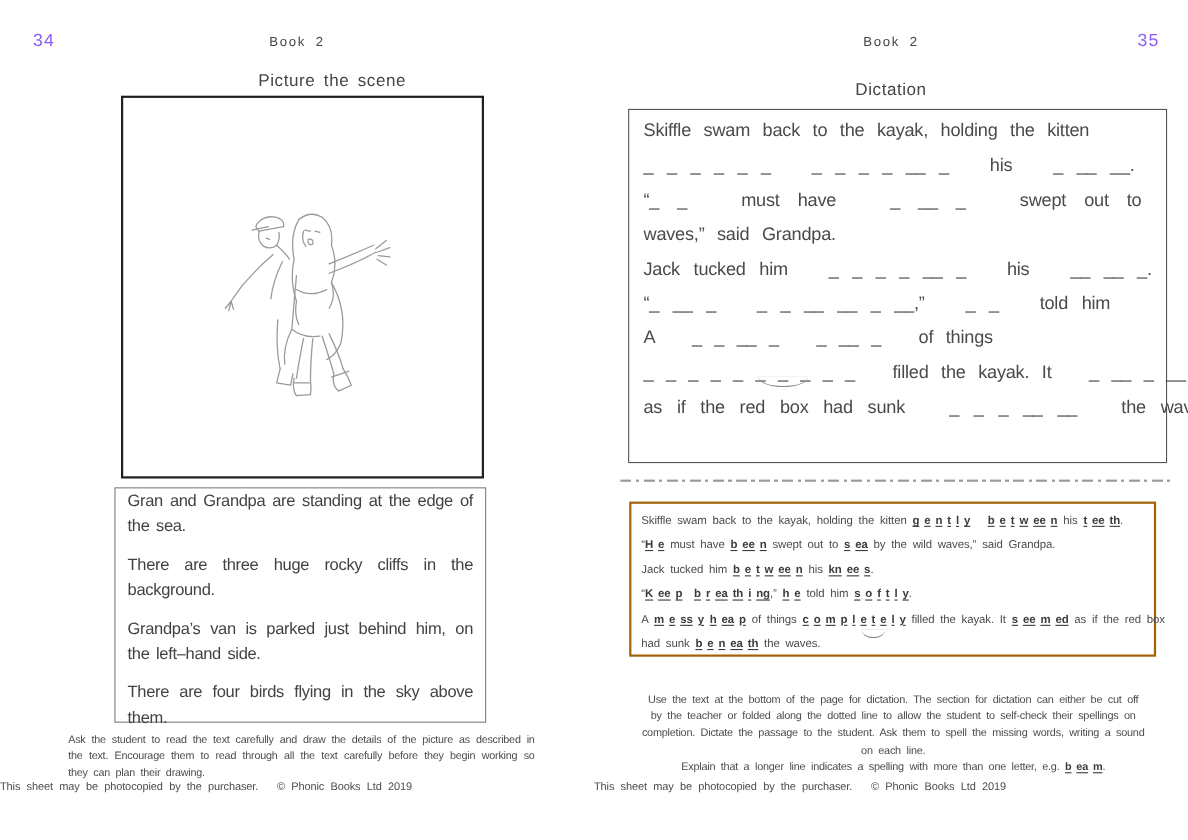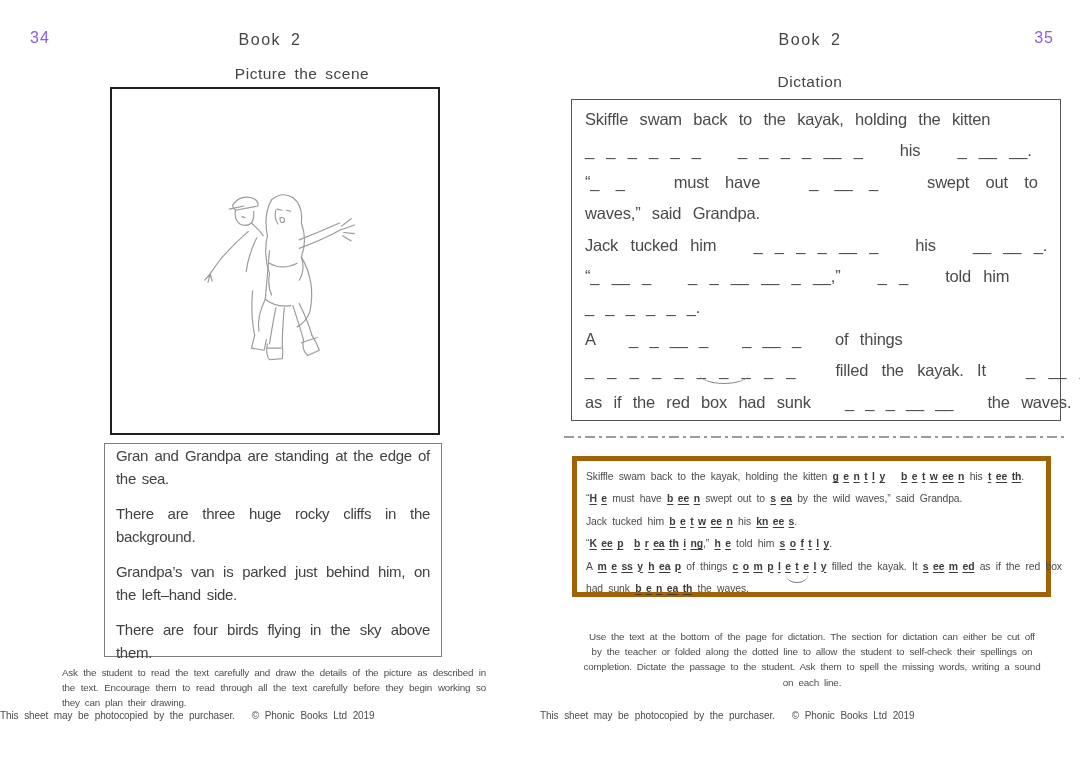--- a/index.html
+++ b/index.html
@@ -9,21 +9,21 @@
     font-family:"Liberation Sans", sans-serif; color:#3f3f3f;
   }
   .page { position:absolute; top:0; width:540px; height:764px; }
   #left-page { left:0; }
   #right-page { left:540px; }
 
   .page-number { position:absolute; top:29px; font-size:16px; color:#8b5cf6; letter-spacing:1px; }
   #left-page .page-number { left:30px; }
   #right-page .page-number { right:26px; }
 
-  .book-title { position:absolute; top:31px; left:0; width:100%; text-align:center; font-size:16px; color:#454545; letter-spacing:1.5px; word-spacing:4px; }
+  .book-title { position:absolute; top:31px; left:0; width:100%; text-align:center; font-size:12px; color:#454545; letter-spacing:1.5px; word-spacing:4px; }
   .section-title { position:absolute; left:0; width:100%; text-align:center; font-size:15.5px; color:#454545; letter-spacing:0.5px; word-spacing:3px; }
   #left-page .section-title { top:65px;margin-left:32px; }
   #right-page .section-title { top:73px; }
 
   
   .draw-box { position:absolute; left:110px; top:87px; width:330px; height:348px; border:2px solid #1f1f1f; background:#fff; }
   .sketch { position:absolute; left:76px; top:100px; }
 
   .desc-box { position:absolute; left:104px; top:443px; width:338px; height:214px; border:1px solid #7d7d7d; padding:0 11px; }
   .desc-box p {
@@ -55,21 +55,21 @@
     border-bottom:1.3px solid #8a8a8a;
     border-bottom-left-radius:50% 100%; border-bottom-right-radius:50% 100%;
   }
 
   .dashed-divider {
     position:absolute; left:24px; top:436px; width:500px; height:2px;
     background:repeating-linear-gradient(90deg,#9b9b9b 0 10px, transparent 10px 14px, #9b9b9b 14px 17px, transparent 17px 21px);
   }
 
   
-  .ans-box { position:absolute; left:32px; top:456px; width:479px; height:141px; border:5px solid #a16207; padding:5px 9px 0 9px; background:#fff; }
+  .ans-box { position:absolute; left:32px; top:456px; width:479px; height:141px; border:2px solid #a16207; padding:5px 9px 0 9px; background:#fff; }
   .ans-line {
     font-size:10.4px; line-height:22.4px; white-space:pre; word-spacing:2.5px;
     letter-spacing:-0.1px; color:#4c4c4c;
   }
   .spelled { font-weight:bold; color:#3b3b3b; }
   .spelled > * + *, .arc-group > * + * { margin-left:4.5px; }
   .grapheme { text-decoration:underline; text-underline-offset:2px; }
   .arc-group { position:relative; display:inline-block; }
   .arc-group::after {
     content:""; position:absolute; left:1px; right:1px; bottom:-5px; height:7px;
@@ -148,21 +148,20 @@
   <div class="section-title">Dictation</div>
 
   <div class="dict-box">
     <div>
         <div class="dict-line"><span class="tok-text">Skiffle swam back to the kayak, holding the kitten</span></div>
         <div class="dict-line"><span class="tok-text">_ _ _ _ _ _   _ _ _ _ __ _   his   _ __ __.</span></div>
         <div class="dict-line"><span class="tok-text">“_ _   must have   _ __ _   swept out to   _ __   by the wild</span></div>
         <div class="dict-line"><span class="tok-text">waves,” said Grandpa.</span></div>
         <div class="dict-line"><span class="tok-text">Jack tucked him   _ _ _ _ __ _   his   __ __ _.</span></div>
         <div class="dict-line"><span class="tok-text">“_ __ _   _ _ __ __ _ __,”   _ _   told him</span></div>
-        <div class="dict-line"><span class="tok-text">_ _ _ _ _ _.</span></div>
         <div class="dict-line"><span class="tok-text">A   _ _ __ _   _ __ _   of things</span></div>
         <div class="dict-line"><span class="tok-text">_ _ _ _ _ </span><span class="tok-arc">_ _ _</span><span class="tok-text"> _ _   filled the kayak. It   _ __ _ __</span></div>
         <div class="dict-line"><span class="tok-text">as if the red box had sunk   _ _ _ __ __   the waves.</span></div>
       </div>
   </div>
 
   <div class="dashed-divider"></div>
 
   <div class="ans-box">
     <div>
@@ -170,16 +169,17 @@
         <div class="ans-line"><span class="tok-text">“</span><span class="spelled"><span class="grapheme">H</span><span class="grapheme">e</span></span><span class="tok-text"> must have </span><span class="spelled"><span class="grapheme">b</span><span class="grapheme">ee</span><span class="grapheme">n</span></span><span class="tok-text"> swept out to </span><span class="spelled"><span class="grapheme">s</span><span class="grapheme">ea</span></span><span class="tok-text"> by the wild waves,” said Grandpa.</span></div>
         <div class="ans-line"><span class="tok-text">Jack tucked him </span><span class="spelled"><span class="grapheme">b</span><span class="grapheme">e</span><span class="grapheme">t</span><span class="grapheme">w</span><span class="grapheme">ee</span><span class="grapheme">n</span></span><span class="tok-text"> his </span><span class="spelled"><span class="grapheme">kn</span><span class="grapheme">ee</span><span class="grapheme">s</span></span><span class="tok-text">.</span></div>
         <div class="ans-line"><span class="tok-text">“</span><span class="spelled"><span class="grapheme">K</span><span class="grapheme">ee</span><span class="grapheme">p</span></span><span class="tok-text">  </span><span class="spelled"><span class="grapheme">b</span><span class="grapheme">r</span><span class="grapheme">ea</span><span class="grapheme">th</span><span class="grapheme">i</span><span class="grapheme">ng</span></span><span class="tok-text">,” </span><span class="spelled"><span class="grapheme">h</span><span class="grapheme">e</span></span><span class="tok-text"> told him </span><span class="spelled"><span class="grapheme">s</span><span class="grapheme">o</span><span class="grapheme">f</span><span class="grapheme">t</span><span class="grapheme">l</span><span class="grapheme">y</span></span><span class="tok-text">.</span></div>
         <div class="ans-line"><span class="tok-text">A </span><span class="spelled"><span class="grapheme">m</span><span class="grapheme">e</span><span class="grapheme">ss</span><span class="grapheme">y</span></span><span class="tok-text"> </span><span class="spelled"><span class="grapheme">h</span><span class="grapheme">ea</span><span class="grapheme">p</span></span><span class="tok-text"> of things </span><span class="spelled"><span class="grapheme">c</span><span class="grapheme">o</span><span class="grapheme">m</span><span class="grapheme">p</span><span class="grapheme">l</span><span class="arc-group"><span class="grapheme">e</span><span class="grapheme">t</span><span class="grapheme">e</span></span><span class="grapheme">l</span><span class="grapheme">y</span></span><span class="tok-text"> filled the kayak. It </span><span class="spelled"><span class="grapheme">s</span><span class="grapheme">ee</span><span class="grapheme">m</span><span class="grapheme">ed</span></span><span class="tok-text"> as if the red box</span></div>
         <div class="ans-line"><span class="tok-text">had sunk </span><span class="spelled"><span class="grapheme">b</span><span class="grapheme">e</span><span class="grapheme">n</span><span class="grapheme">ea</span><span class="grapheme">th</span></span><span class="tok-text"> the waves.</span></div>
       </div>
   </div>
 
   <div class="note-right">
     <div class="note1">Use the text at the bottom of the page for dictation. The section for dictation can either be cut off by the teacher or folded along the dotted line to allow the student to self-check their spellings on completion. Dictate the passage to the student. Ask them to spell the missing words, writing a sound on each line.</div>
+    <div class="note2"><span class="tok-text">Explain that a longer line indicates a spelling with more than one letter, e.g. </span><span class="spelled"><span class="grapheme">b</span><span class="grapheme">ea</span><span class="grapheme">m</span></span><span class="tok-text">.</span></div>
   </div>
 
   <div class="footer">This sheet may be photocopied by the purchaser.   © Phonic Books Ltd 2019</div>
 </div>
 
 </body></html>

